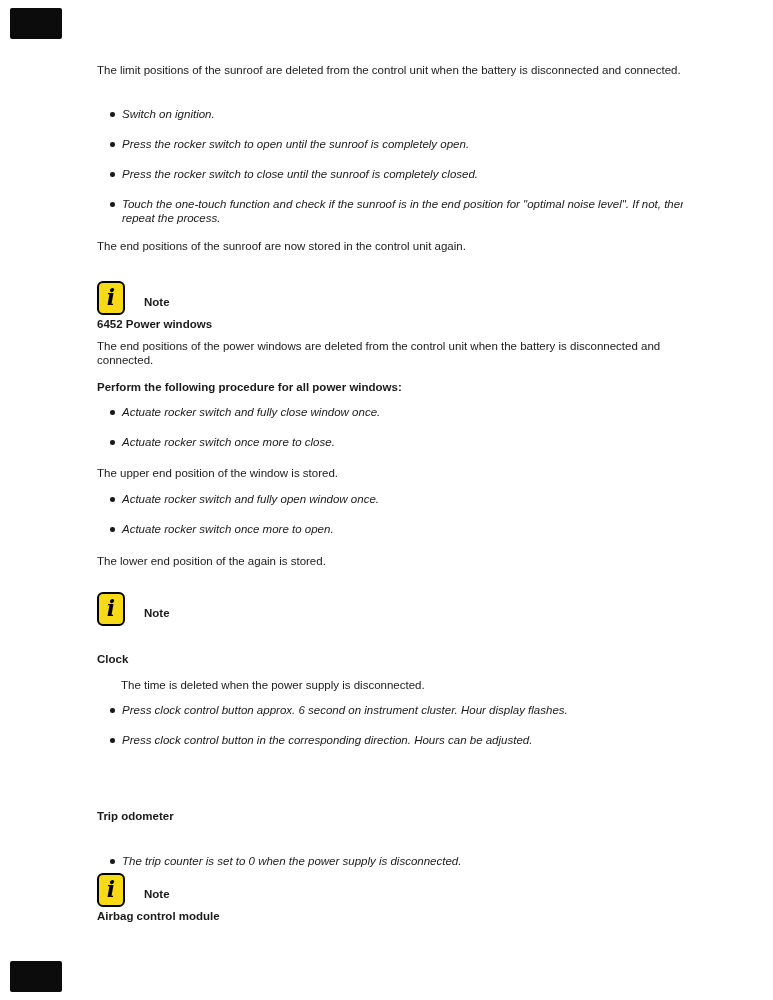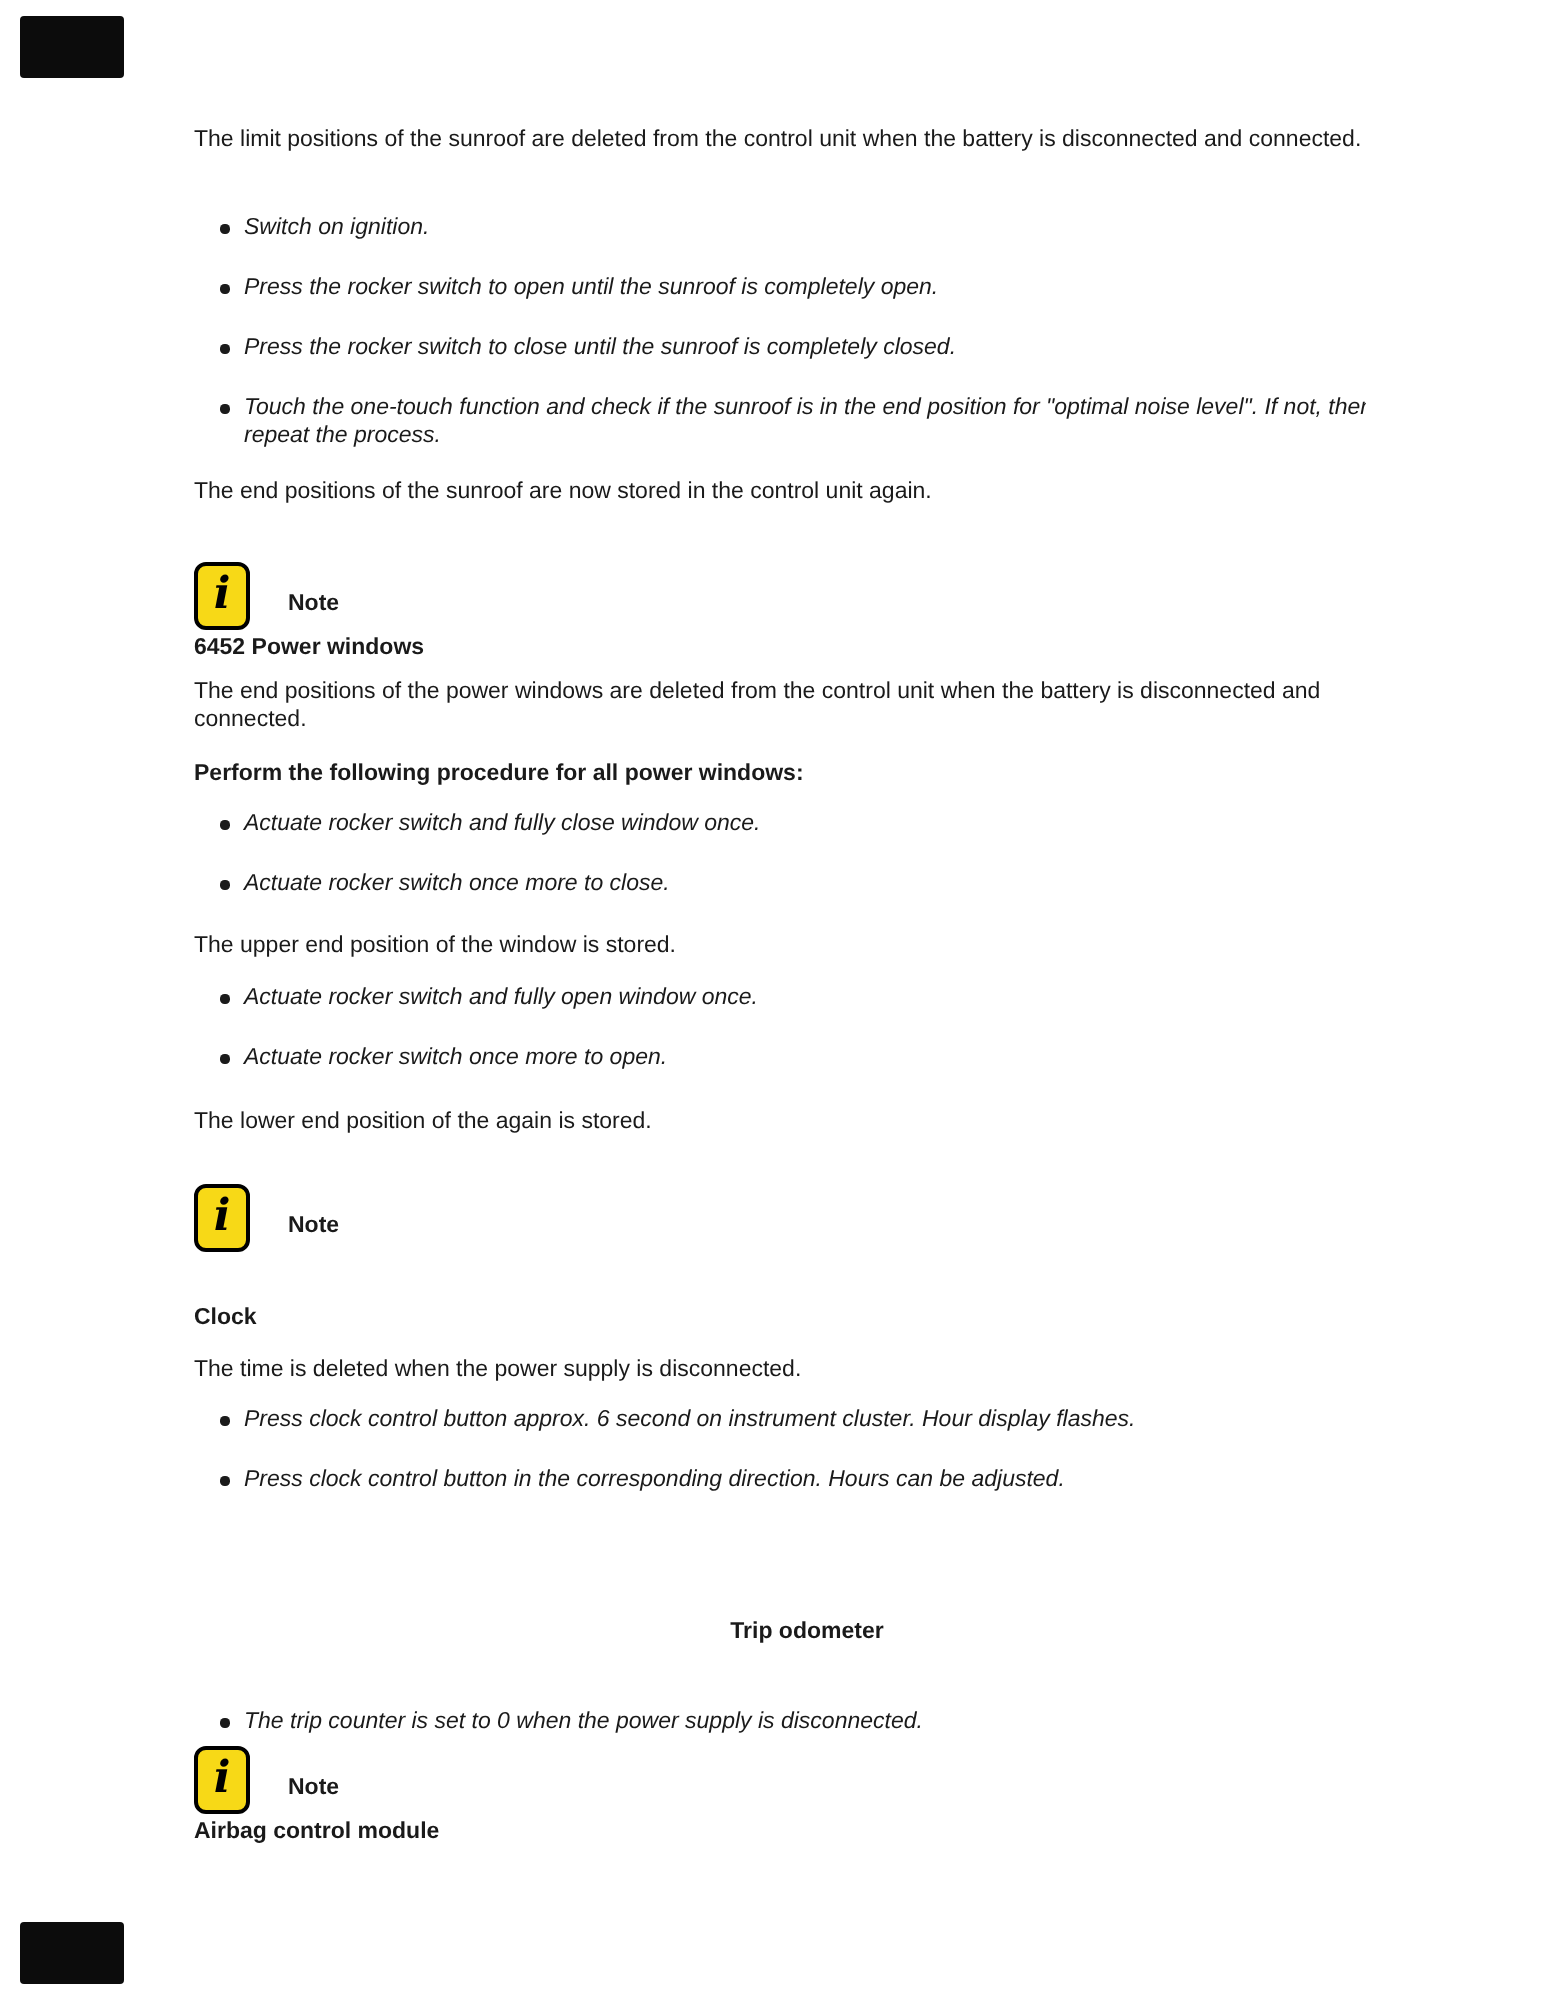--- a/index.html
+++ b/index.html
@@ -150,32 +150,32 @@
     <div class="note-header">
       <div class="note-icon" style="background: rgb(247, 217, 23); border-color: rgb(0, 0, 0);">i</div>
       <div class="note-label">Note</div>
     </div>
   </div>
 
   <div class="blk" style="top:652px;">
     <p class="bold">Clock</p>
   </div>
 
-  <div class="blk" style="top:678px;">
+  <div class="blk" style="top:678px;margin-left:24px;">
     <p>The time is deleted when the power supply is disconnected.</p>
   </div>
 
   <div class="blk" style="top:703px;">
     <ul class="steps">
       <li>Press clock control button approx. 6 second on instrument cluster. Hour display flashes.</li>
       <li>Press clock control button in the corresponding direction. Hours can be adjusted.</li>
     </ul>
   </div>
 
-  <div class="blk" style="top:809px;text-align:center;">
+  <div class="blk" style="top:809px;">
     <p class="bold">Trip odometer</p>
   </div>
 
   <div class="blk" style="top:834px;margin-top:20px;">
     <ul class="steps">
       <li>The trip counter is set to 0 when the power supply is disconnected.</li>
     </ul>
   </div>
 
   <div class="blk" style="top:873px;">

